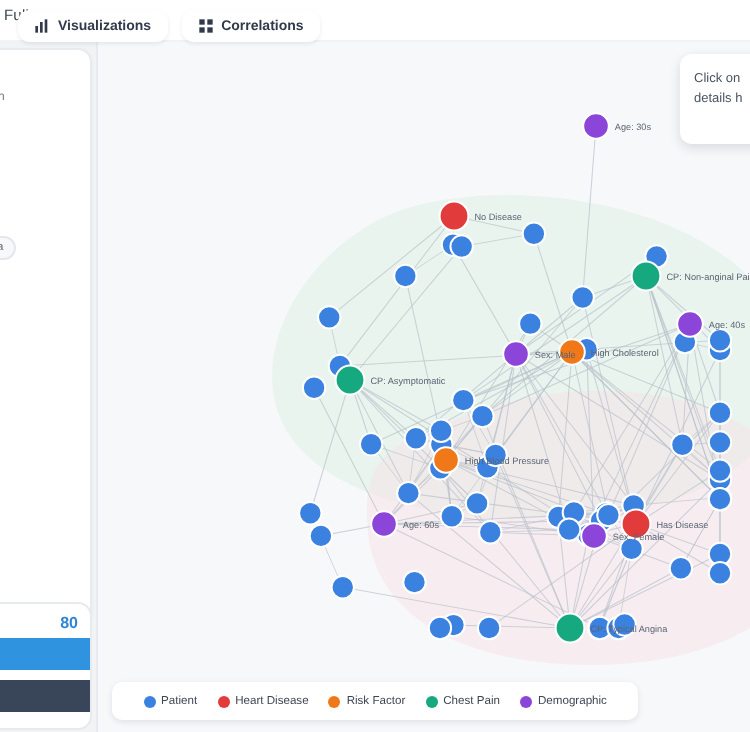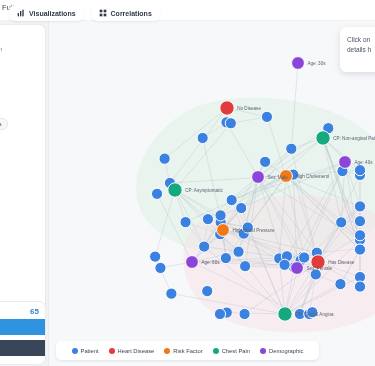--- a/index.html
+++ b/index.html
@@ -89,21 +89,21 @@
     <div class="topbar-label">Full screen</div>
   </div>
 
   <div class="sidebar">
     <div class="side-text">correlations in</div>
     <div class="chip c1">al Angina</div>
 
   </div>
 
   <div class="sidebar2">
-    <div class="metric-num">65</div>
+    <div class="metric-num">80</div>
     <div class="bar-blue"></div>
     <div class="bar-dark"></div>
   </div>
 
   <div class="main"></div>
 
   <div class="tabs">
     <div class="tab">
       <span>
         <svg width="8" height="8" viewBox="0 0 12 12">

